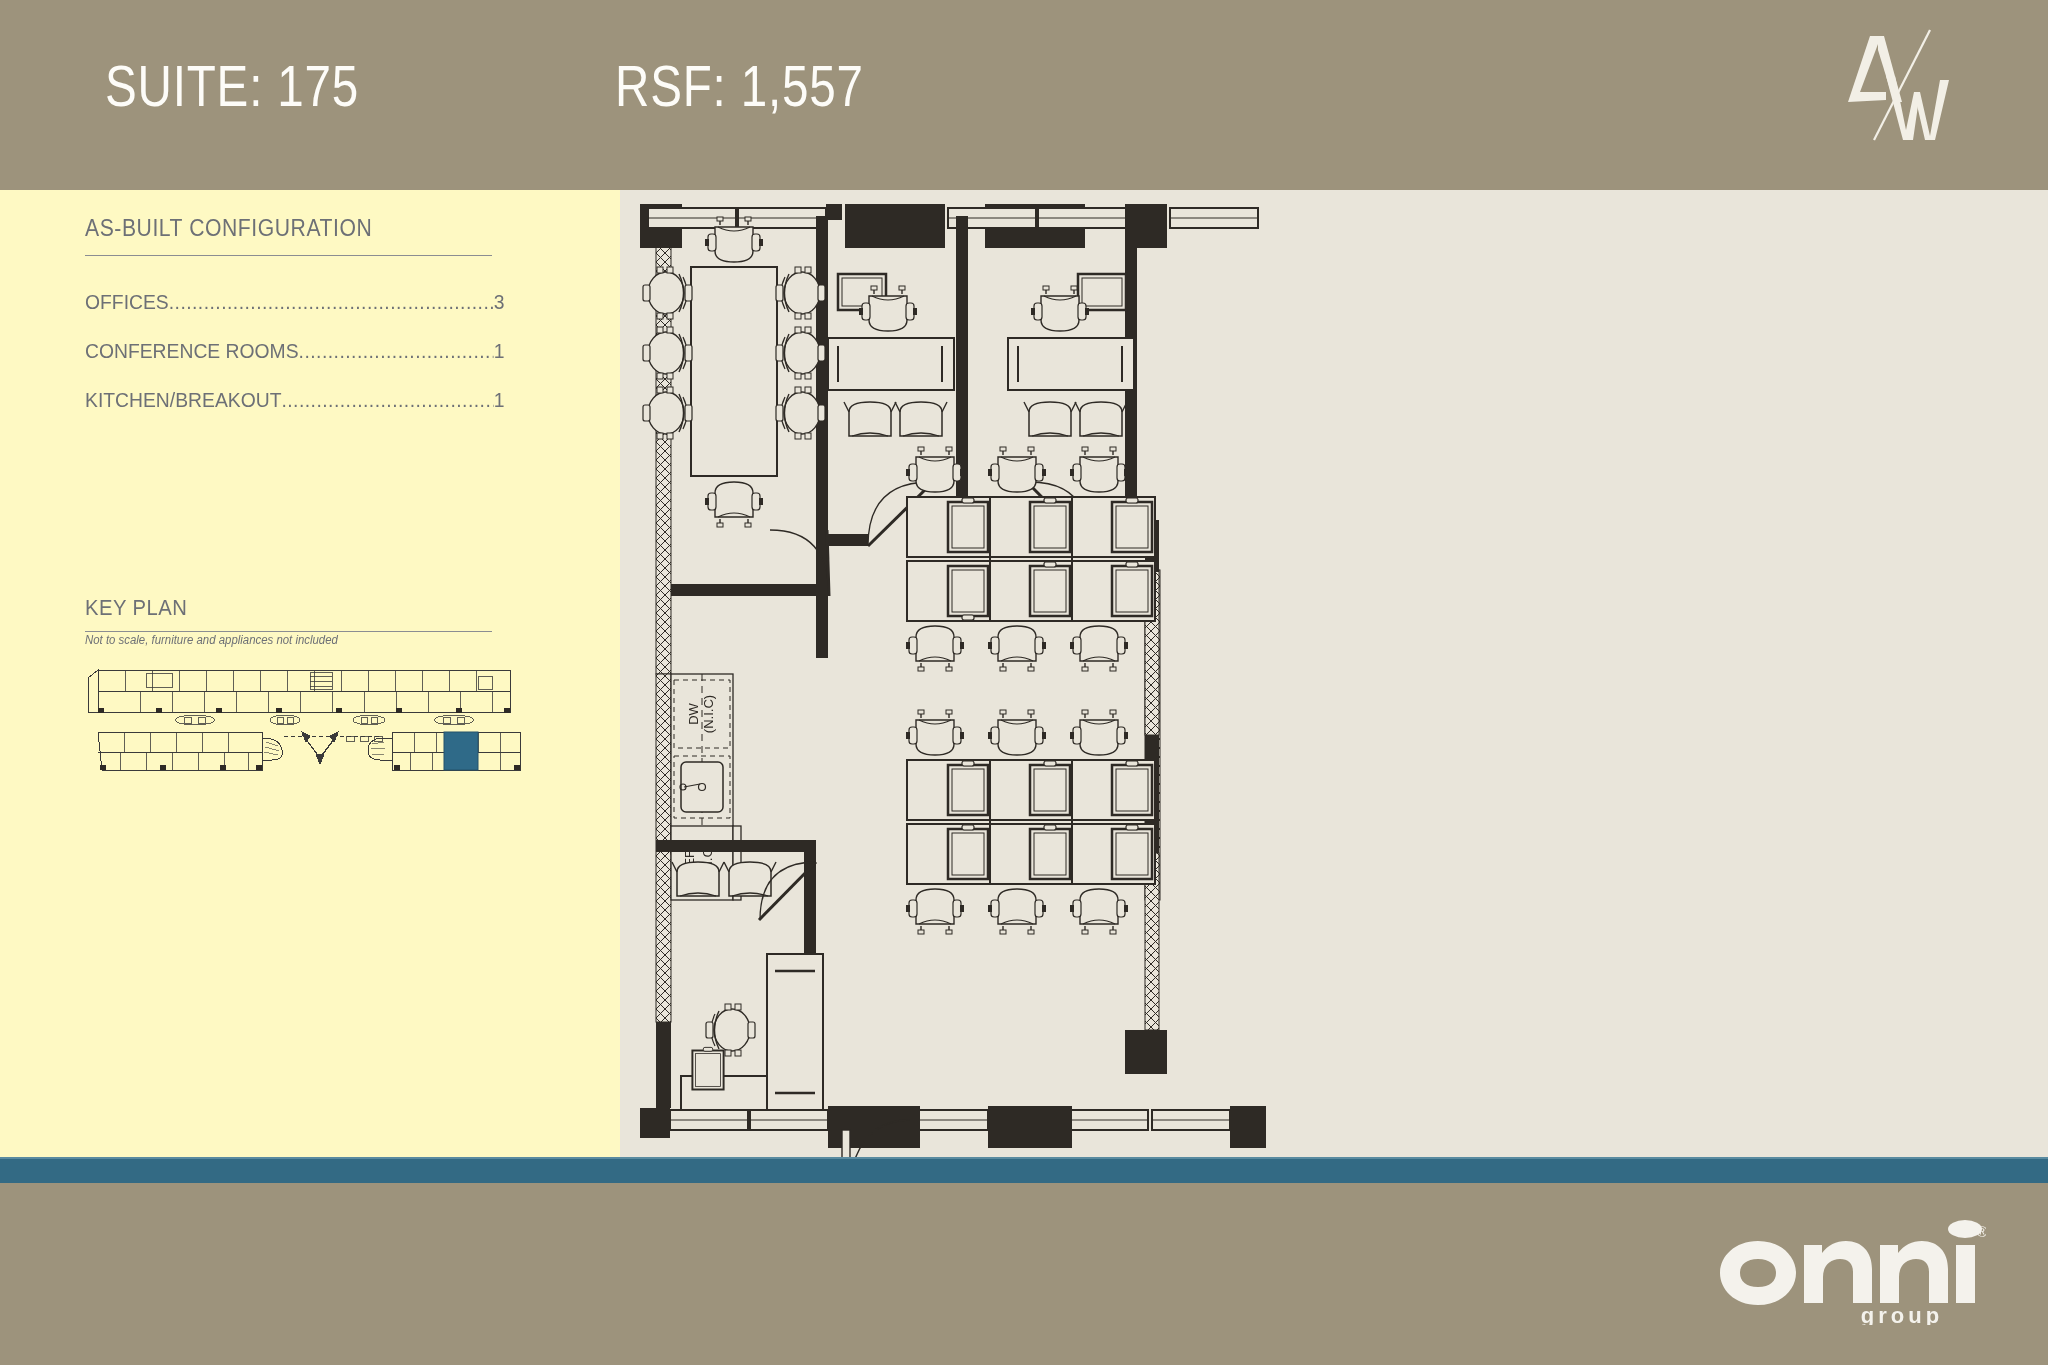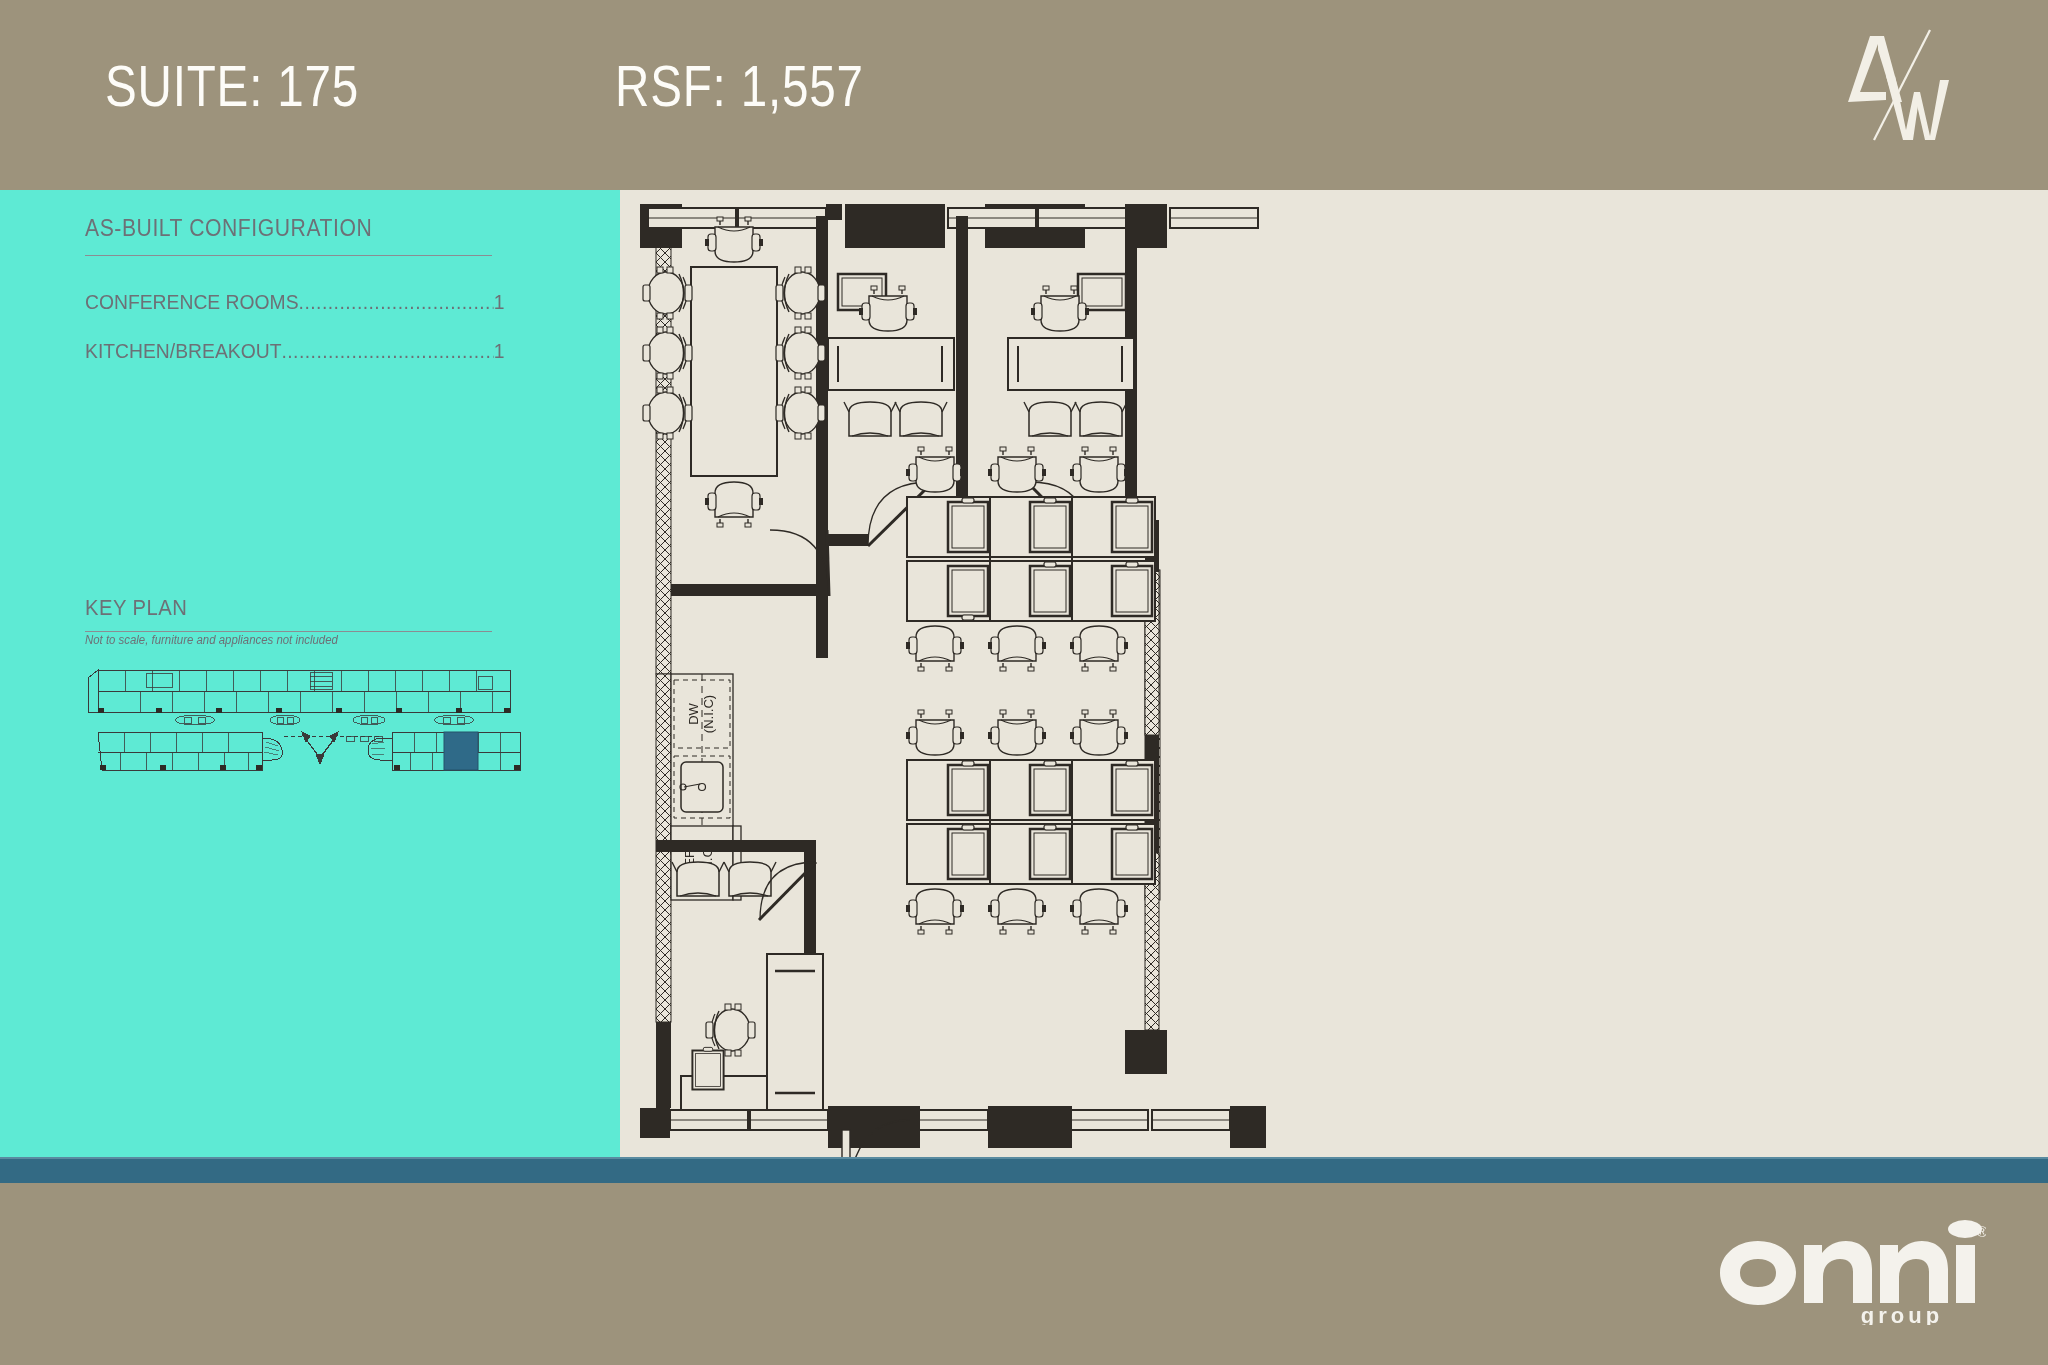--- a/index.html
+++ b/index.html
@@ -3,21 +3,21 @@
 <meta charset="utf-8">
 <title>Suite Floor Plan</title>
 <style>
   html,body{margin:0;padding:0;}
   body{
     width:2048px;height:1365px;
     background:#e9e5da;
     font-family:"Liberation Sans", sans-serif;
     overflow:hidden;position:relative;
   }
-  .page{position:absolute;inset:0;background:#5eead4;}
+  .page{position:absolute;inset:0;background:#fef9c3;}
 
   
   .header{
     position:absolute;left:0;top:0;width:2048px;height:190px;
     background:#9d937c;
   }
   .suite-label{
     position:absolute;left:105px;top:52px;
     font-size:58px;color:#fdfcf8;letter-spacing:1px;
     font-family:"Liberation Sans Narrow","Liberation Sans",sans-serif;
@@ -113,20 +113,27 @@
       <path d="M46 52 L55 52 L66 106 L74 68 L80 68 L73 116 L63 116 Z" fill="#f2efe6"></path>
       <path d="M74 68 L80 68 L90 112 L100 56 L109 56 L95 116 L85 116 Z" fill="#f2efe6"></path>
     </svg>
   </div>
 
   <div class="sidebar">
     <div class="sec-title">AS-BUILT CONFIGURATION</div>
     <div class="sec-rule"></div>
 
     <div class="spec-list">
+      <div class="spec-row">
+        <div class="spec-inner">
+          <span class="spec-label">OFFICES</span>
+          <span class="spec-dots"></span>
+          <span class="spec-val">3</span>
+        </div>
+      </div>
       <div class="spec-row">
         <div class="spec-inner">
           <span class="spec-label">CONFERENCE ROOMS</span>
           <span class="spec-dots"></span>
           <span class="spec-val">1</span>
         </div>
       </div>
       <div class="spec-row">
         <div class="spec-inner">
           <span class="spec-label">KITCHEN/BREAKOUT </span>

